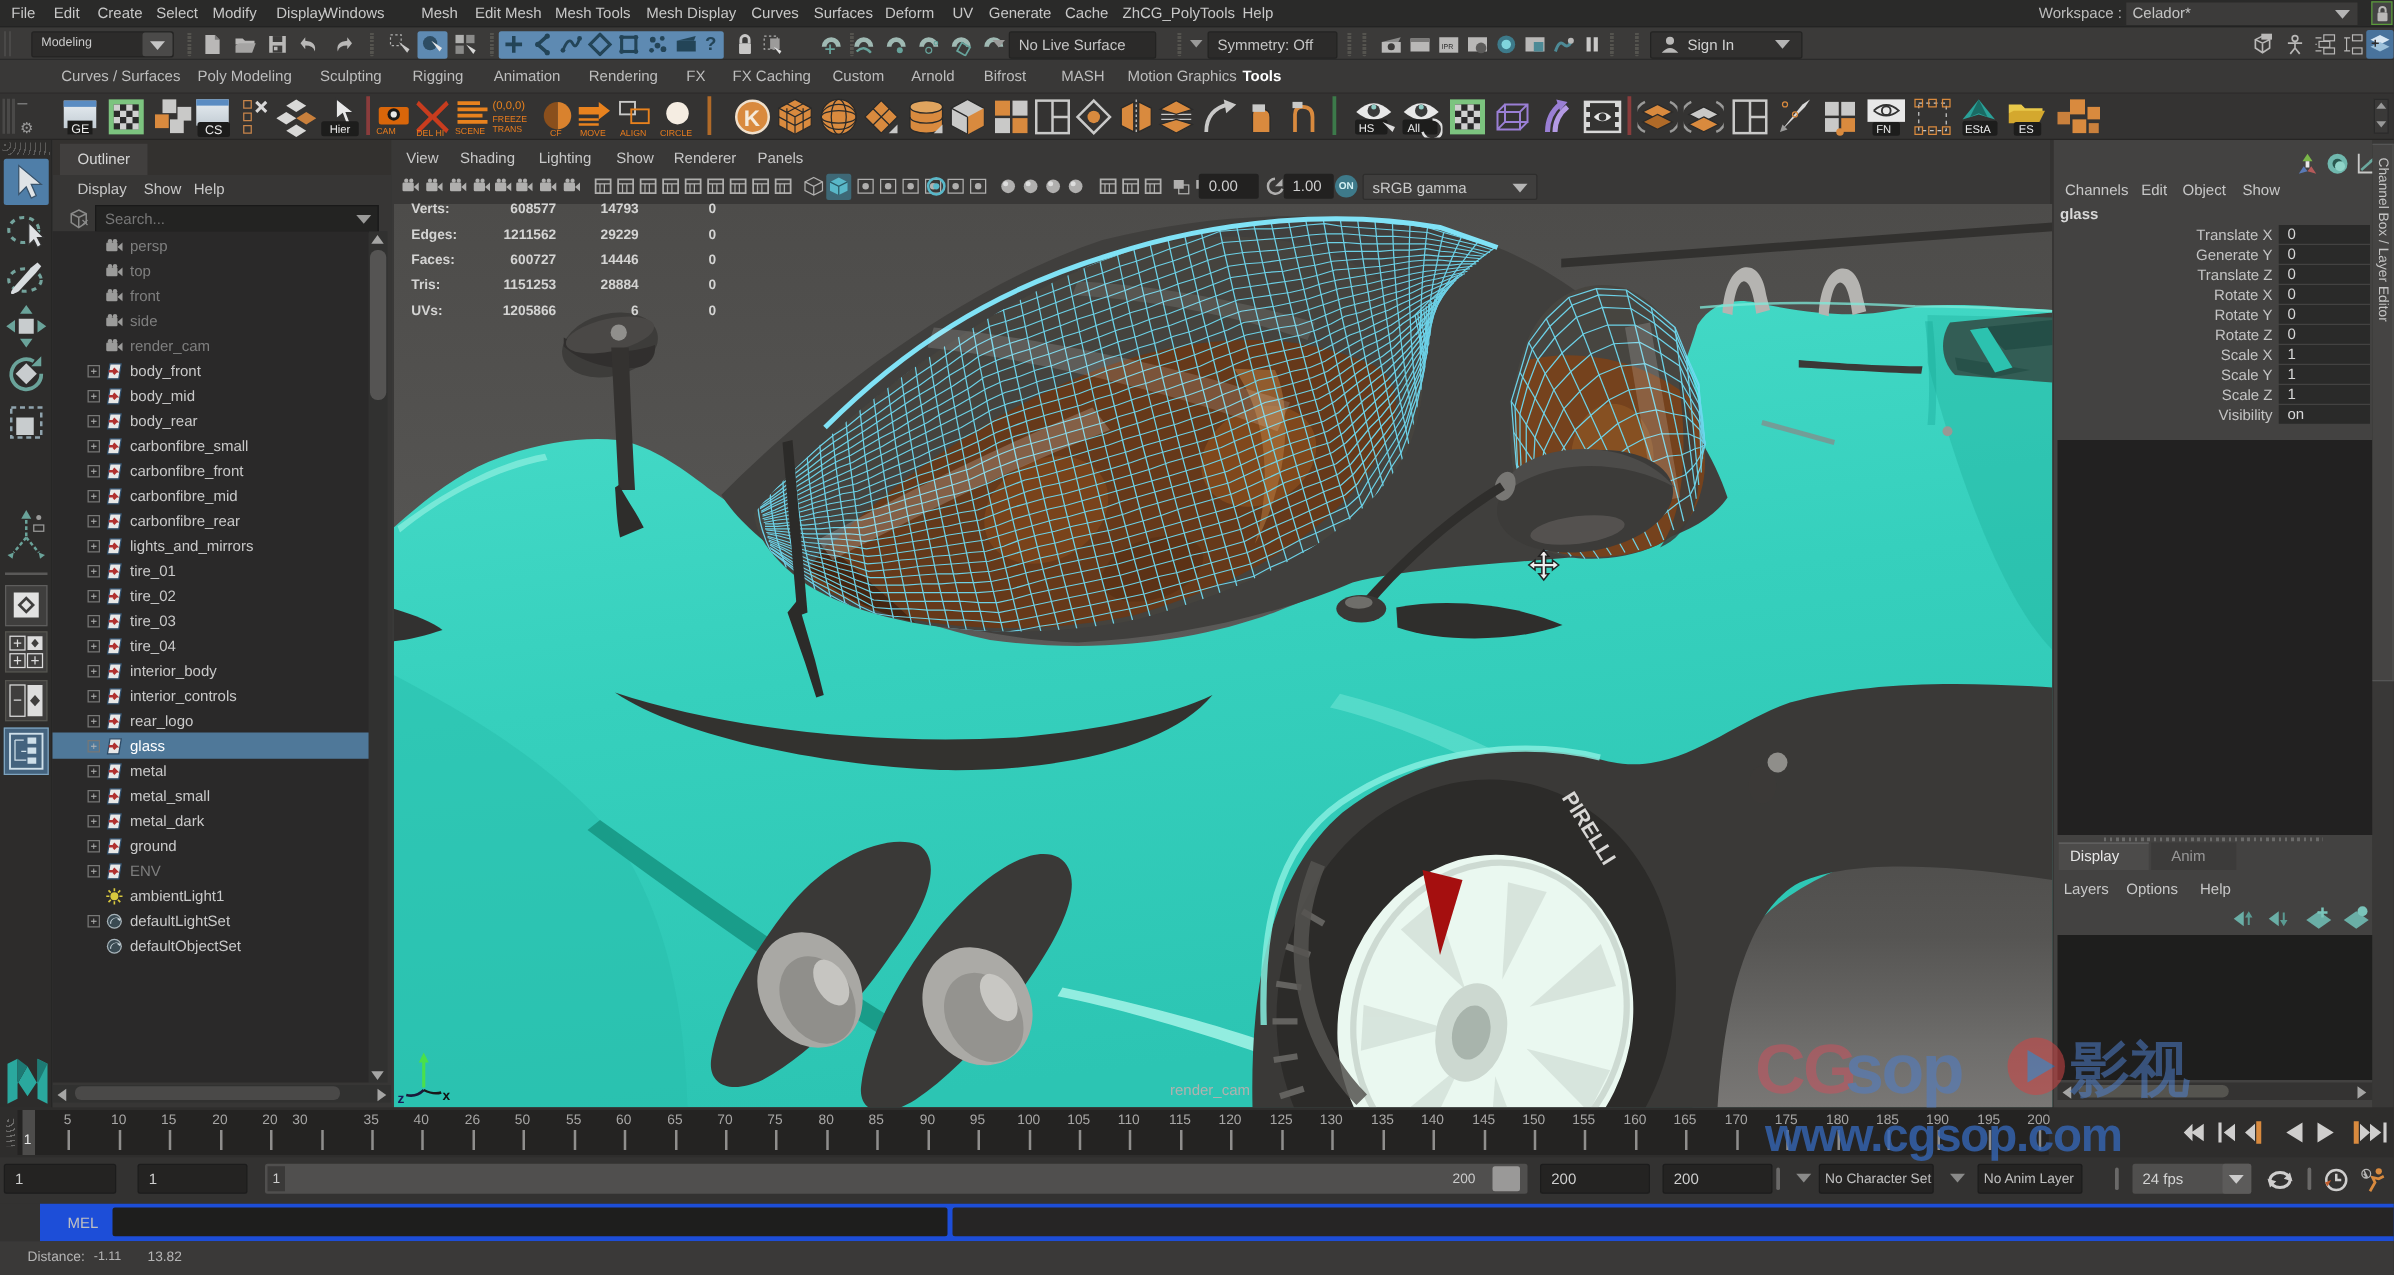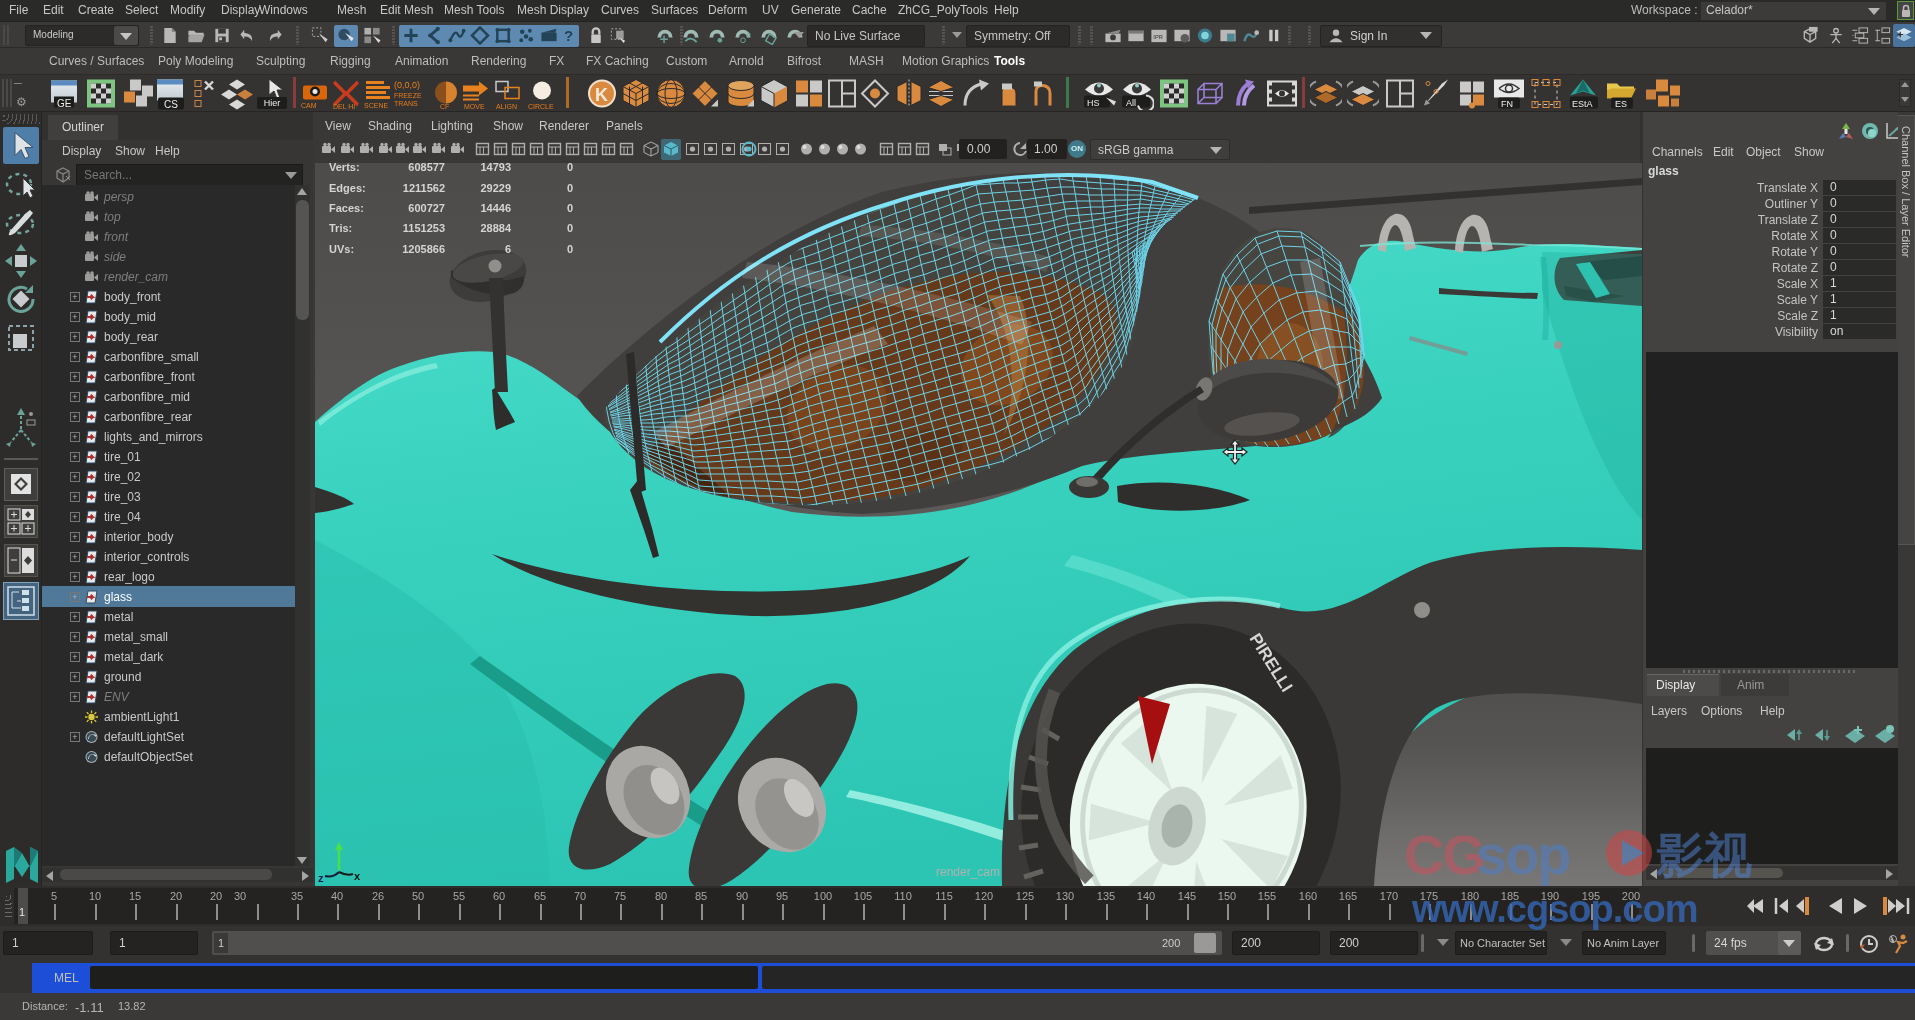--- a/index.html
+++ b/index.html
@@ -20,21 +20,21 @@
   #shelficons { left:0; top:75px; width:1915px; height:37px; background:#343332; border-bottom:1px solid #262524; }
   .shicon { position:absolute; top:2px; width:32px; height:33px; }
   
   #toolbox { left:0; top:112px; width:42px; height:774px; background:#2d2c2b; border-right:1px solid #242424; }
   #outliner { left:42px; top:112px; width:271px; height:774px; background:#373635; }
   #otree { position:absolute; left:0px; top:73px; width:253px; height:681px; background:#2a2929; }
   .orow { position:absolute; left:0; width:253px; height:20px; font-size:12px; color:#c9c9c9; }
   .orow .lbl { position:absolute; left:62px; top:3px; }
   .exp { position:absolute; left:28px; top:5px; width:10px; height:10px; border:1px solid #777776; color:#b5b5b5; font-size:9px; line-height:8px; text-align:center; }
   .tico { position:absolute; left:42px; top:3px; width:15px; height:14px; }
-  .gray { color:#7f7f7f !important;font-style:italic; }
+  .gray { color:#7f7f7f !important; }
   .hud { font-size:11px; font-weight:bold; color:#d4d4d3; white-space:nowrap; z-index:5; }
   #viewport { left:313px; top:112px; width:1327px; height:774px; background:#393837; }
   #vpcanvas { position:absolute; left:2px; top:51px; width:1323px; height:721px; }
   #channelbox { left:1643px; top:112px; width:255px; height:774px; background:#434241; }
   #cbtab { left:1898px; top:112px; width:17px; height:774px; background:#393837; }
   .cbrow { position:absolute; left:0; width:255px; height:16px; }
   .cbl { position:absolute; right:80px; top:1px; font-size:12px; color:#c4c4c4; }
   .cbf { position:absolute; left:180px; top:0px; width:73px; height:15px; background:#2a2a29; color:#d8d8d8; font-size:12px; padding-left:7px; line-height:15px; }
   
   #timeslider { left:0; top:886px; width:1915px; height:40px; background:#2e2d2c; }
@@ -1356,21 +1356,21 @@
   <span class="txt" style="left:9px;top:33px;font-size:12px;color:#c8c8c8">Channels</span>
   <span class="txt" style="left:70px;top:33px;font-size:12px;color:#c8c8c8">Edit</span>
   <span class="txt" style="left:103px;top:33px;font-size:12px;color:#c8c8c8">Object</span>
   <span class="txt" style="left:151px;top:33px;font-size:12px;color:#c8c8c8">Show</span>
   <span class="txt" style="left:5px;top:52px;font-size:12px;font-weight:bold;color:#d8d8d8">glass</span>
   <div class="cbrow" style="top:68px">
       <span class="cbl">Translate X</span>
       <div class="cbf">0</div>
     </div>
   <div class="cbrow" style="top:84px">
-      <span class="cbl">Outliner Y</span>
+      <span class="cbl">Generate Y</span>
       <div class="cbf">0</div>
     </div>
   <div class="cbrow" style="top:100px">
       <span class="cbl">Translate Z</span>
       <div class="cbf">0</div>
     </div>
   <div class="cbrow" style="top:116px">
       <span class="cbl">Rotate X</span>
       <div class="cbf">0</div>
     </div>
@@ -1588,21 +1588,21 @@
 
 <div id="commandline" class="abs">
   <span class="txt" style="left:22px;top:8px;font-size:12px;color:#c0c0c0">MEL</span>
   <div class="abs" style="left:58px;top:3px;width:668px;height:23px;background:#1e1e1d;border-radius:2px;"></div>
   <div class="abs" style="left:730px;top:3px;width:1156px;height:23px;background:#262525;border-radius:2px;"></div>
   <div class="abs" style="left:1891px;top:5px;width:19px;height:19px;background:#434241;border:1px solid #2a2a2a;color:#bbb;font-size:9px;text-align:center;line-height:17px;">{;}</div>
 </div>
 
 <div id="helpline" class="abs">
   <span class="txt" style="left:22px;top:7px;font-size:11px;color:#b5b5b5">Distance:</span>
-  <span class="txt" style="left:75px;top:7px;font-size:13px;color:#b5b5b5">-1.11</span>
+  <span class="txt" style="left:75px;top:7px;font-size:10px;color:#b5b5b5">-1.11</span>
   <span class="txt" style="left:118px;top:7px;font-size:11px;color:#b5b5b5">13.82</span>
 </div>
 
 <div class="abs" style="left:1404px;top:822px;width:511px;height:60px;opacity:0.55;z-index:50;font-family:'Liberation Sans',sans-serif">
   <span style="position:absolute;left:0px;top:0px;font-size:56px;font-weight:bold;color:#c9535f;letter-spacing:-2px;">CG</span>
   <span style="position:absolute;left:72px;top:0px;font-size:56px;font-weight:bold;color:#4f7ec9;letter-spacing:-2px;">sop</span>
   <svg style="position:absolute;left:200px;top:6px;width:50px;height:50px" viewBox="0 0 50 50">
       <circle cx="25" cy="25" r="23" fill="#d04545"></circle>
       <path d="M18 12 L40 25 L18 38 Z" fill="#4f7ec9"></path>
     </svg>

